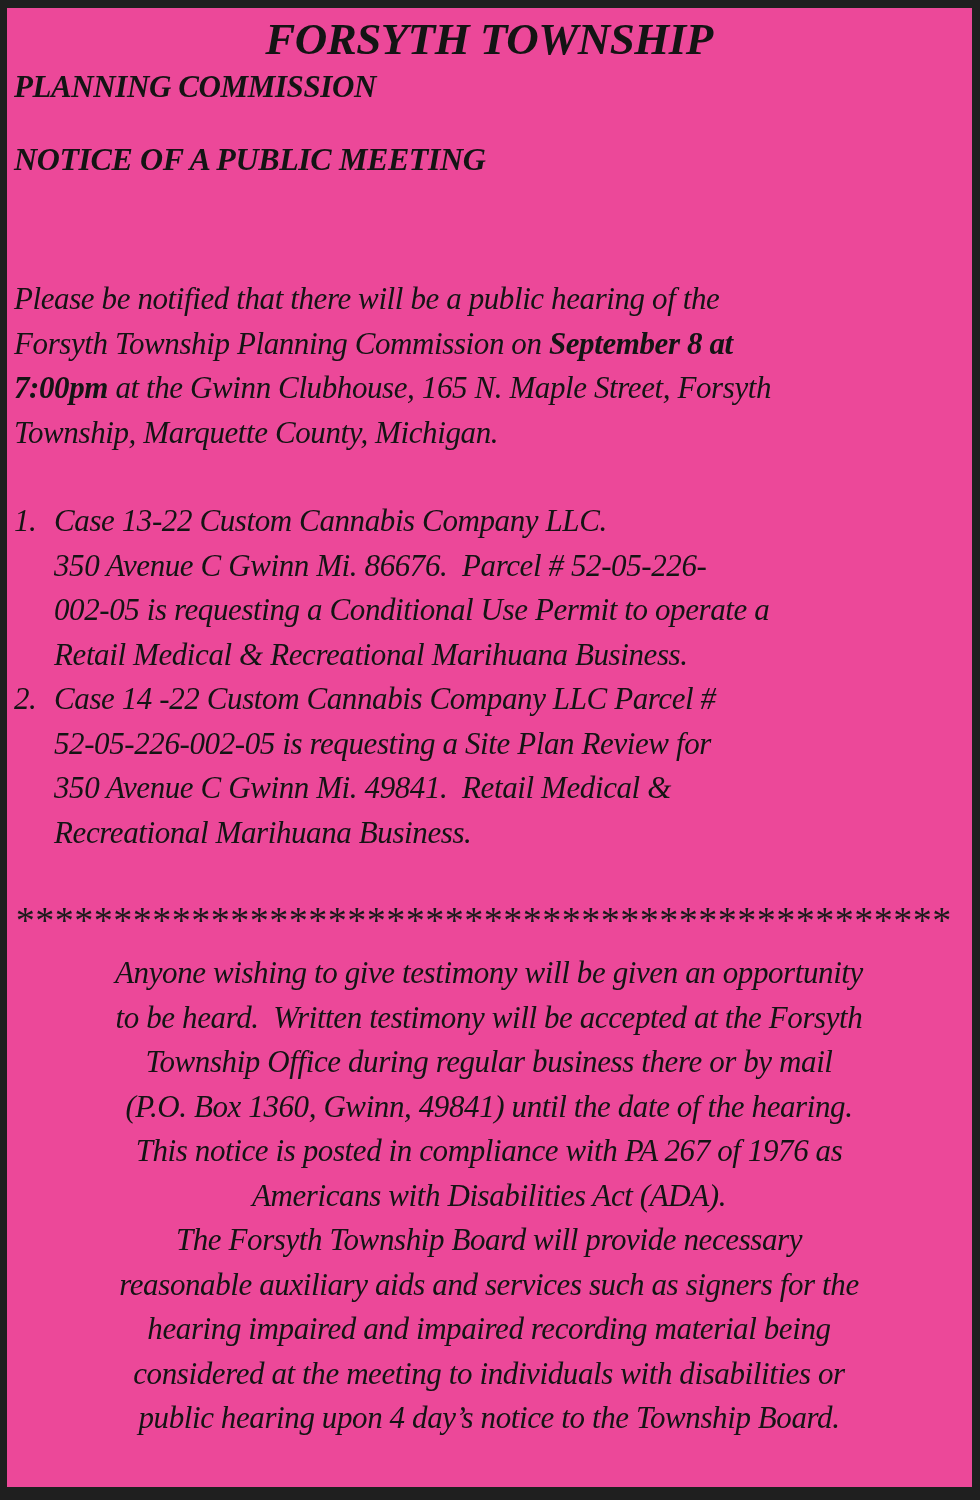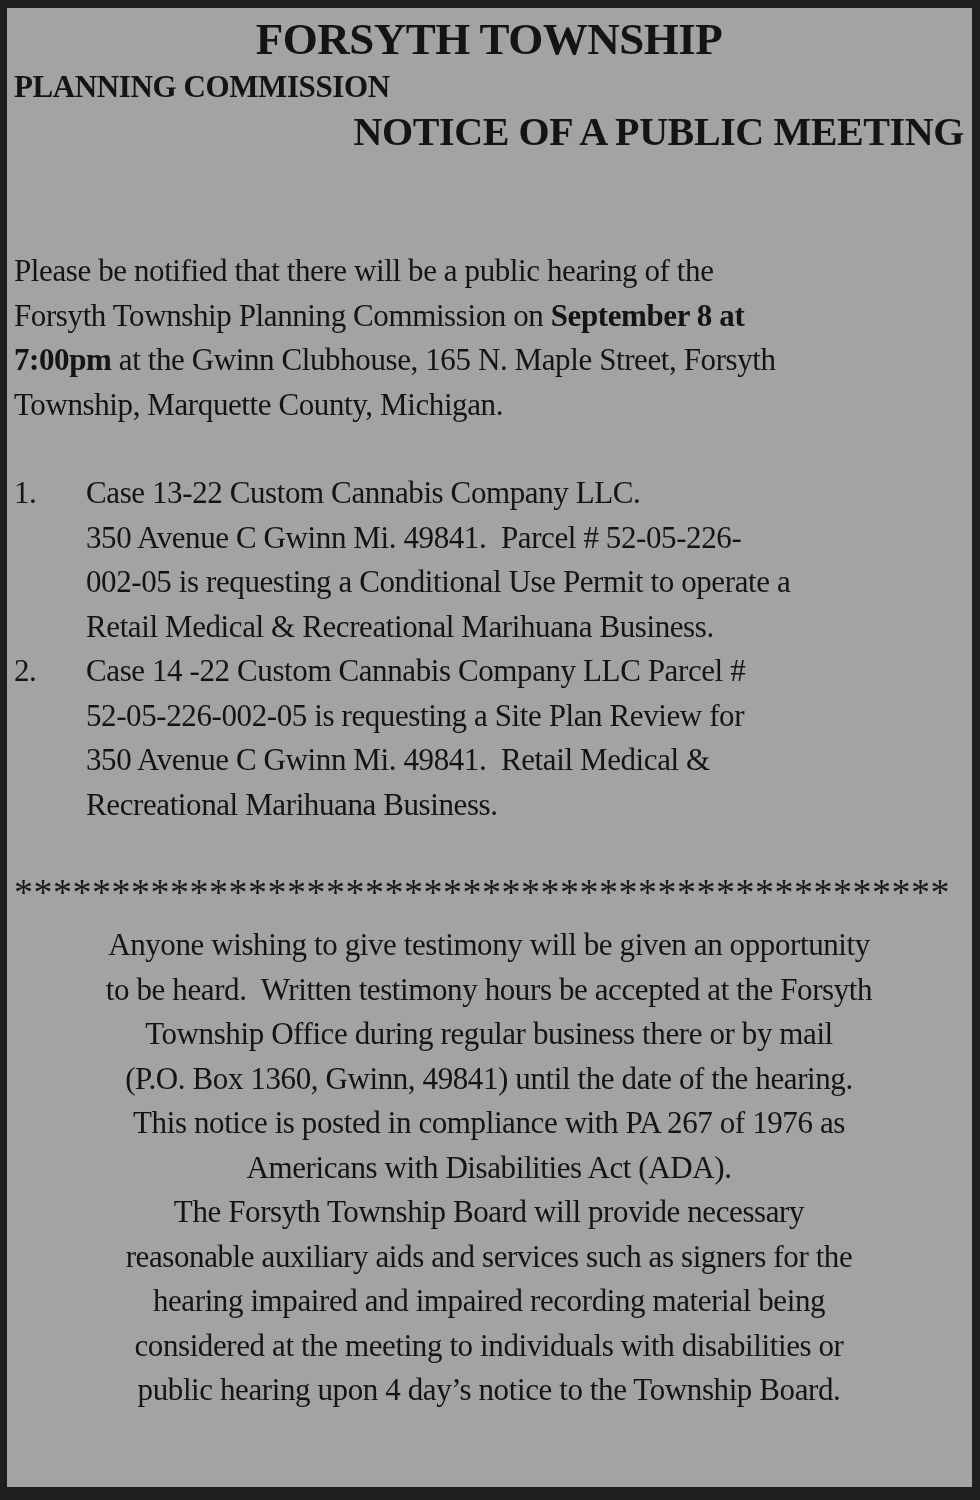--- a/index.html
+++ b/index.html
@@ -10,55 +10,57 @@
     background: #1f1f1f;
     overflow: hidden;
     font-family: "Liberation Serif", serif;
   }
   .page {
     position: absolute;
     left: 7px;
     top: 8px;
     right: 8px;
     bottom: 13px;
-    background: #a3a3a3;
+    background: #ec4899;
     color: #141414;
     padding: 6px 8px 0 7px;
     box-sizing: border-box;
+    font-style: italic;
   }
   .t1 {
     font-size: 45px;
     line-height: 50px;
     font-weight: bold;
     text-align: center;
     letter-spacing: -0.5px;
   }
   .t2 {
     font-size: 31px;
     line-height: 46px;
     font-weight: bold;
     letter-spacing: -0.4px;
   }
   .t3 {
-    font-size: 40px;
+    font-size: 32px;
     line-height: 43px;
     font-weight: bold;
-    text-align: right;
+    text-align: left;
     letter-spacing: -0.4px;
+    margin-top: 28px;
   }
   .bodytext {
     font-size: 31px;
     line-height: 44.5px;
     letter-spacing: -0.4px;
   }
   .intro { margin-top: 96px; }
   .cases { margin-top: 44px; }
   .case-item { display: flex; }
   .case-num { flex: 0 0 40px; }
-  .case-body { flex: 1; margin-left: 32px; }
+  .case-body { flex: 1; }
   .line { white-space: pre; }
   .closing .line { white-space: pre; }
   .bold { font-weight: bold; }
   .separator {
     margin-top: 42px;
     font-size: 38px;
     line-height: 46px;
     letter-spacing: 0.5px;
     white-space: nowrap;
     overflow: hidden;
@@ -84,41 +86,41 @@
       <div class="line"><span>Forsyth Township Planning Commission on </span><span class="bold">September 8 at</span></div>
       <div class="line"><span class="bold">7:00pm</span><span> at the Gwinn Clubhouse, 165 N. Maple Street, Forsyth</span></div>
       <div class="line"><span>Township, Marquette County, Michigan.</span></div>
     </div>
 
   <div class="cases bodytext">
       <div class="case-item">
         <div class="case-num">1.</div>
         <div class="case-body">
           <div class="line">Case 13-22 Custom Cannabis Company LLC.</div>
-          <div class="line">350 Avenue C Gwinn Mi. 49841.  Parcel # 52-05-226-</div>
+          <div class="line">350 Avenue C Gwinn Mi. 86676.  Parcel # 52-05-226-</div>
           <div class="line">002-05 is requesting a Conditional Use Permit to operate a</div>
           <div class="line">Retail Medical &amp; Recreational Marihuana Business.</div>
         </div>
       </div>
       <div class="case-item">
         <div class="case-num">2.</div>
         <div class="case-body">
           <div class="line">Case 14 -22 Custom Cannabis Company LLC Parcel #</div>
           <div class="line">52-05-226-002-05 is requesting a Site Plan Review for</div>
           <div class="line">350 Avenue C Gwinn Mi. 49841.  Retail Medical &amp;</div>
           <div class="line">Recreational Marihuana Business.</div>
         </div>
       </div>
     </div>
 
   <div class="separator">************************************************</div>
 
   <div class="closing bodytext">
       <div class="line">Anyone wishing to give testimony will be given an opportunity</div>
-      <div class="line">to be heard.  Written testimony hours be accepted at the Forsyth</div>
+      <div class="line">to be heard.  Written testimony will be accepted at the Forsyth</div>
       <div class="line">Township Office during regular business there or by mail</div>
       <div class="line">(P.O. Box 1360, Gwinn, 49841) until the date of the hearing.</div>
       <div class="line">This notice is posted in compliance with PA 267 of 1976 as</div>
       <div class="line">Americans with Disabilities Act (ADA).</div>
       <div class="line">The Forsyth Township Board will provide necessary</div>
       <div class="line">reasonable auxiliary aids and services such as signers for the</div>
       <div class="line">hearing impaired and impaired recording material being</div>
       <div class="line">considered at the meeting to individuals with disabilities or</div>
       <div class="line">public hearing upon 4 day’s notice to the Township Board.</div>
     </div>

